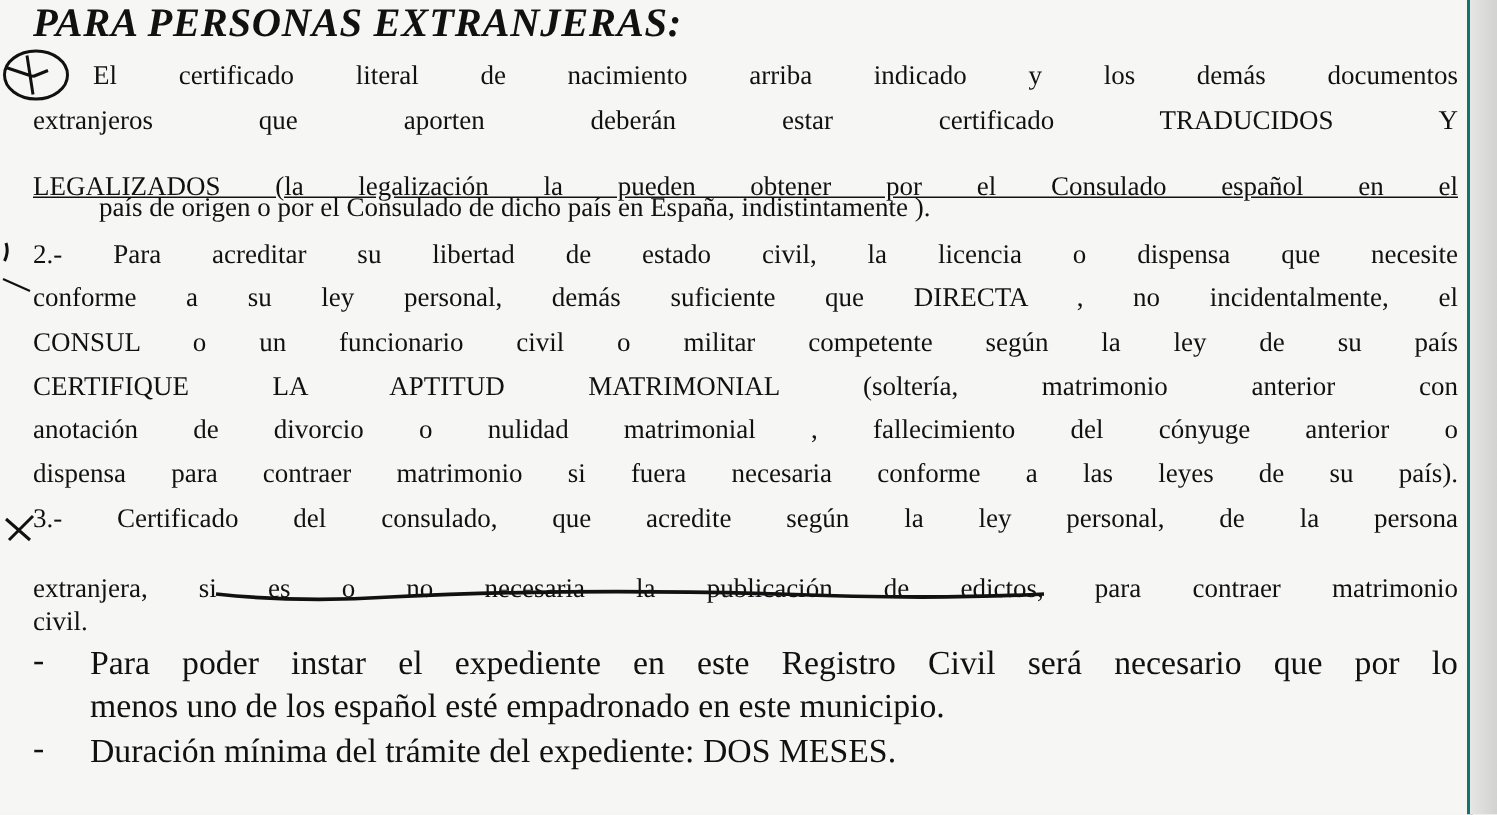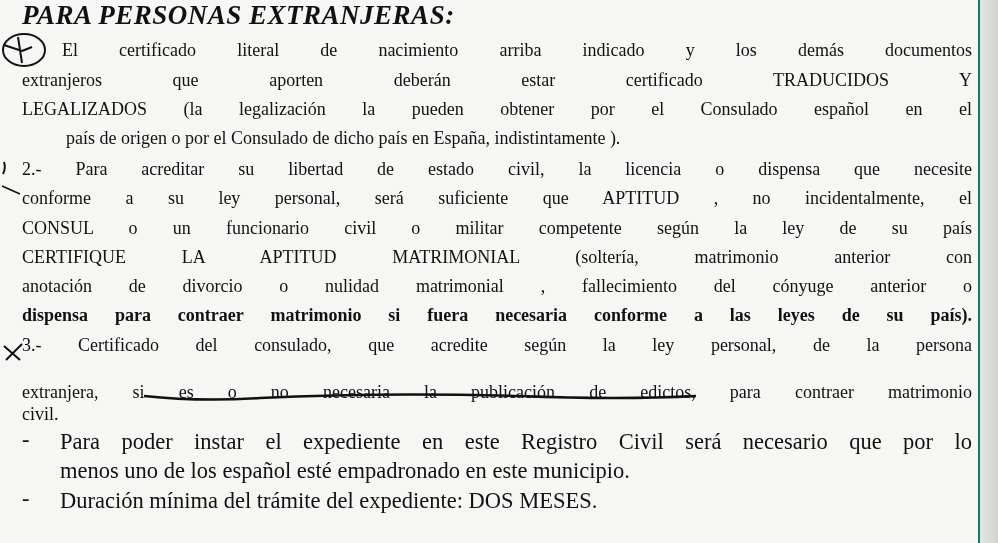--- a/index.html
+++ b/index.html
@@ -45,34 +45,34 @@
 
   <svg class="mark" style="left:0px;top:31px" width="50" height="40" viewBox="0 0 50 40">
     <ellipse cx="24" cy="19" rx="21" ry="16" fill="none" stroke="#111" stroke-width="2"></ellipse>
     <path d="M4 14 L22 20 M18 6 L22 32 M22 20 L32 16" fill="none" stroke="#111" stroke-width="2"></path>
   </svg>
 
   <div class="line" style="top:36px; left:62px; width:910px;">
     <span>El certificado literal de nacimiento arriba indicado y los demás documentos</span>
   </div>
   <div class="line" style="top:66px;">extranjeros que aporten deberán estar certificado TRADUCIDOS Y</div>
-  <div class="line" style="top:95px;">LEGALIZADOS (la legalización la pueden obtener por el Consulado español en el</div>
+  <div class="line" style="top:110px;text-decoration:underline;">LEGALIZADOS (la legalización la pueden obtener por el Consulado español en el</div>
   <div class="line last" style="top:124px;margin-left:44px;">país de origen o por el Consulado de dicho país en España, indistintamente ).</div>
 
   <svg class="mark" style="left:0px;top:160px" width="24" height="40" viewBox="0 0 24 40">
     <path d="M4 2 Q6 8 3 14" fill="none" stroke="#111" stroke-width="2"></path>
     <path d="M2 26 L20 34" fill="none" stroke="#111" stroke-width="1.5"></path>
   </svg>
 
   <div class="line" style="top:155px;">2.- Para acreditar su libertad de estado civil, la licencia o dispensa que necesite</div>
-  <div class="line" style="top:184px;">conforme a su ley personal, será suficiente que APTITUD , no incidentalmente, el</div>
+  <div class="line" style="top:184px;">conforme a su ley personal, demás suficiente que DIRECTA , no incidentalmente, el</div>
   <div class="line" style="top:214px;">CONSUL o un funcionario civil o militar competente según la ley de su país</div>
   <div class="line" style="top:243px;">CERTIFIQUE LA APTITUD MATRIMONIAL (soltería, matrimonio anterior con</div>
   <div class="line" style="top:272px;">anotación de divorcio o nulidad matrimonial , fallecimiento del cónyuge anterior o</div>
-  <div class="line" style="top:301px;font-weight:bold;">dispensa para contraer matrimonio si fuera necesaria conforme a las leyes de su país).</div>
+  <div class="line" style="top:301px;">dispensa para contraer matrimonio si fuera necesaria conforme a las leyes de su país).</div>
 
   <svg class="mark" style="left:2px;top:340px" width="22" height="22" viewBox="0 0 22 22">
     <path d="M2 6 L18 20 M4 20 L20 4" fill="none" stroke="#111" stroke-width="2"></path>
   </svg>
 
   <div class="line" style="top:331px;">3.- Certificado del consulado, que acredite según la ley personal, de la persona</div>
   <div class="line" style="top:378px;">extranjera, si es o no necesaria la publicación de edictos, para contraer matrimonio</div>
 
   <svg class="mark" style="left:140px;top:392px" width="560" height="16" viewBox="0 0 560 16">
     <path d="M4 4 Q60 10 120 6 Q240 0 380 4 Q480 8 556 4" fill="none" stroke="#111" stroke-width="2.5"></path>

